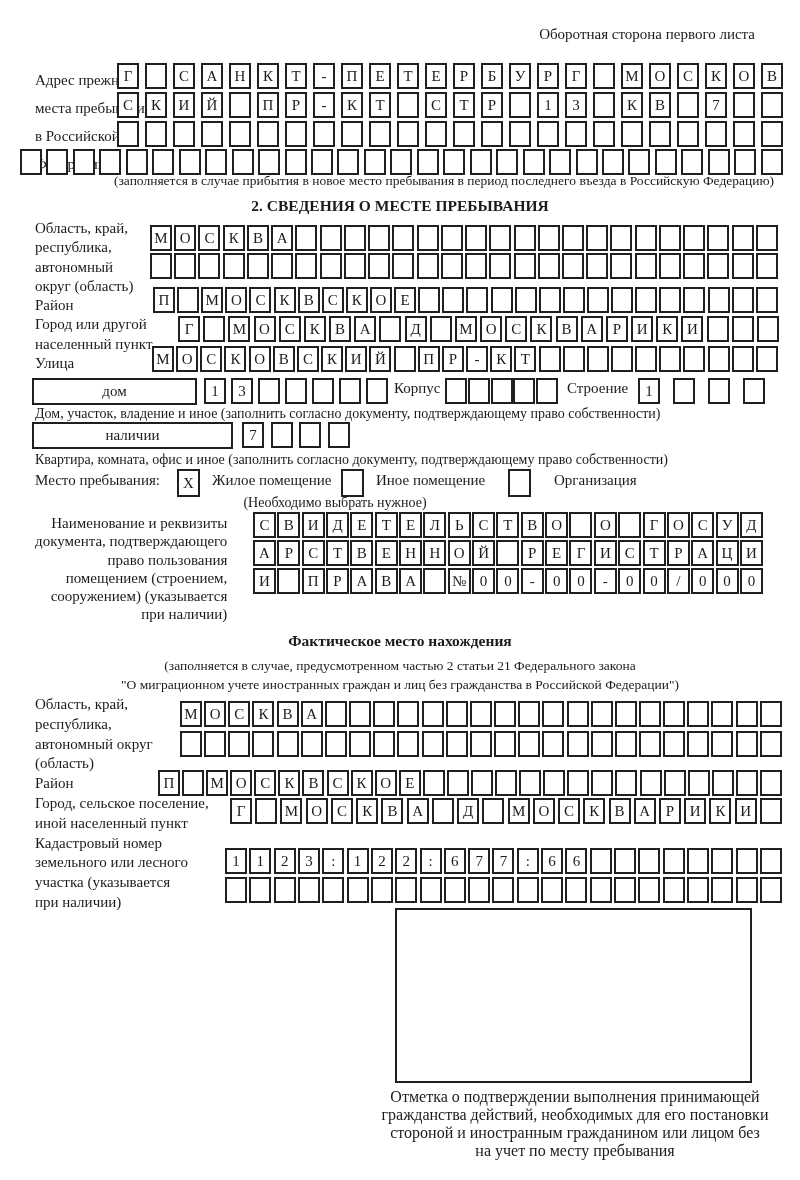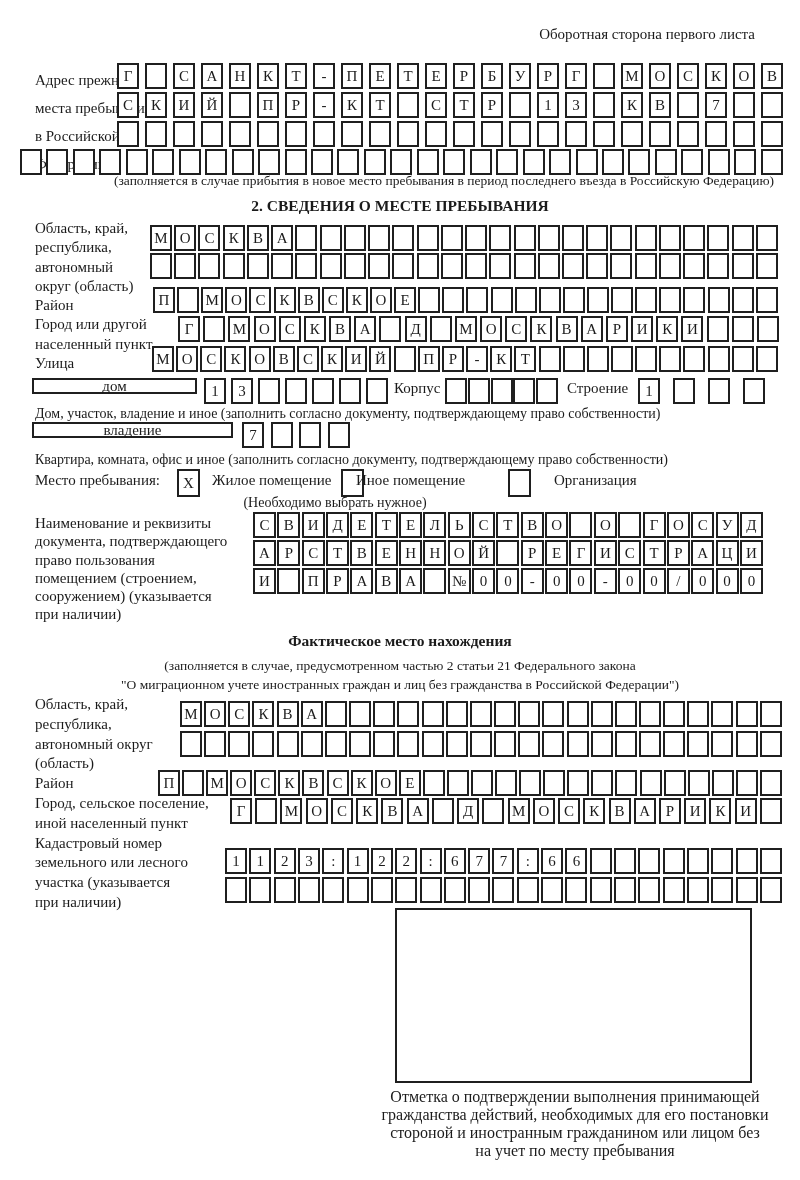--- a/index.html
+++ b/index.html
@@ -15,21 +15,21 @@
   .center{left:0;width:800px;text-align:center;}
   .title{position:absolute;font-weight:bold;font-size:15.5px;}
   .cellrow{position:absolute;display:flex;justify-content:space-between;height:26px;}
   .cell{
     width:22px;height:26px;border:2px solid #1f1f1f;box-sizing:border-box;
     display:flex;align-items:center;justify-content:center;
     font-size:15px;line-height:1;background:#fff;
   }
   .docrow .cell{width:23px;}
   .widebox{
-    position:absolute;height:16px;border:2px solid #1f1f1f;box-sizing:border-box;
+    position:absolute;height:27px;border:2px solid #1f1f1f;box-sizing:border-box;
     display:flex;align-items:center;justify-content:center;font-size:15px;background:#fff;
   }
   .checkbox{
     position:absolute;width:23px;height:28px;border:2px solid #1f1f1f;box-sizing:border-box;
     display:flex;align-items:center;justify-content:center;font-size:15px;background:#fff;
   }
   .stamp{position:absolute;border:2px solid #1f1f1f;box-sizing:border-box;background:#fff;}
   
   .r-prev1{left:117px;top:63px;width:666px;}
   .r-prev2{left:117px;top:92px;width:666px;}
@@ -348,39 +348,39 @@
   </div>
 <div class="lbl" style="left:567px;top:380px;">Строение</div>
 <div class="cellrow r-stroenie">
     <span class="cell">1</span>
     <span class="cell"></span>
     <span class="cell"></span>
     <span class="cell"></span>
   </div>
 <div class="note" style="left:35px;top:406px;font-size:14px;">Дом, участок, владение и иное (заполнить согласно документу, подтверждающему право собственности)</div>
 
-<div class="widebox" style="left:32px;top:422px;width:201px;">владение</div>
+<div class="widebox" style="left:32px;top:422px;width:201px;">наличии</div>
 <div class="cellrow r-kv">
     <span class="cell">7</span>
     <span class="cell"></span>
     <span class="cell"></span>
     <span class="cell"></span>
   </div>
 <div class="note" style="left:35px;top:452px;font-size:14px;">Квартира, комната, офис и иное (заполнить согласно документу, подтверждающему право собственности)</div>
 
 <div class="lbl" style="left:35px;top:472px;">Место пребывания:</div>
 <div class="checkbox" style="left:177px;top:469px;">X</div>
 <div class="lbl" style="left:212px;top:472px;">Жилое помещение</div>
 <div class="checkbox" style="left:341px;top:469px;"></div>
-<div class="lbl" style="left:356px;top:472px;">Иное помещение</div>
+<div class="lbl" style="left:376px;top:472px;">Иное помещение</div>
 <div class="checkbox" style="left:508px;top:469px;"></div>
 <div class="lbl" style="left:554px;top:472px;">Организация</div>
 <div class="note" style="left:150px;top:495px;width:370px;text-align:center;font-size:14px;">(Необходимо выбрать нужное)</div>
 
-<div class="lines" style="left:35px;top:514px;line-height:18.3px;">
+<div class="lines" style="left:35px;top:514px;line-height:18.3px;text-align:right;">
   <div>Наименование и реквизиты</div>
   <div>документа, подтверждающего</div>
   <div>право пользования</div>
   <div>помещением (строением,</div>
   <div>сооружением) (указывается</div>
   <div>при наличии)</div>
 </div>
 <div class="cellrow docrow r-doc1">
     <span class="cell">С</span>
     <span class="cell">В</span>

